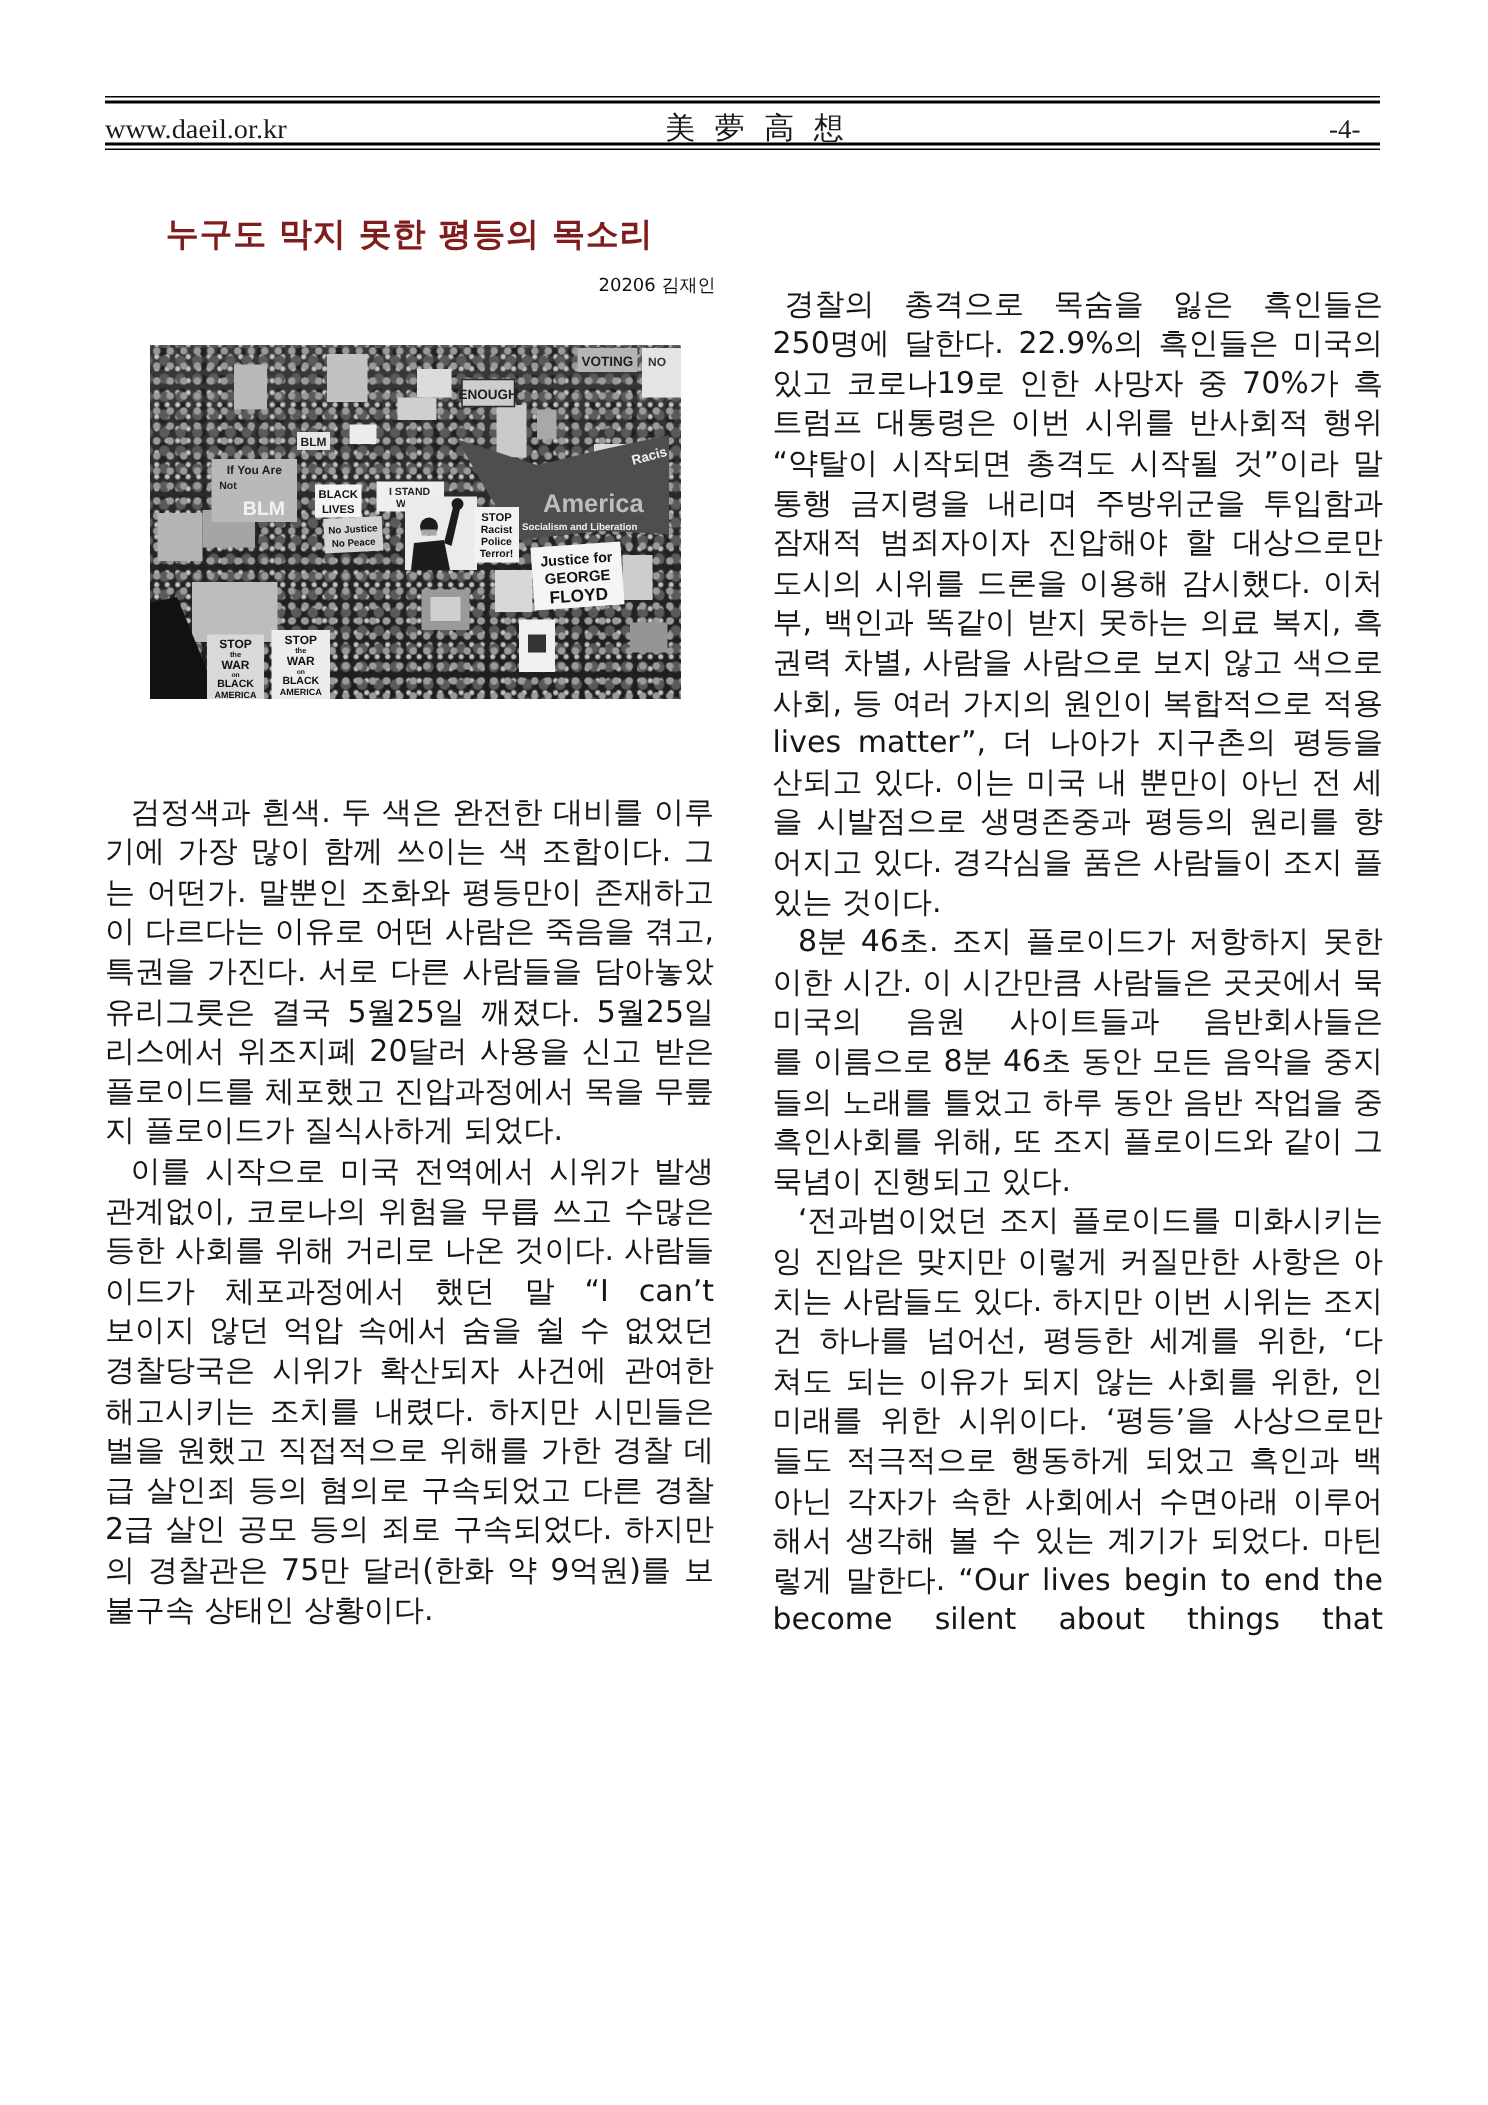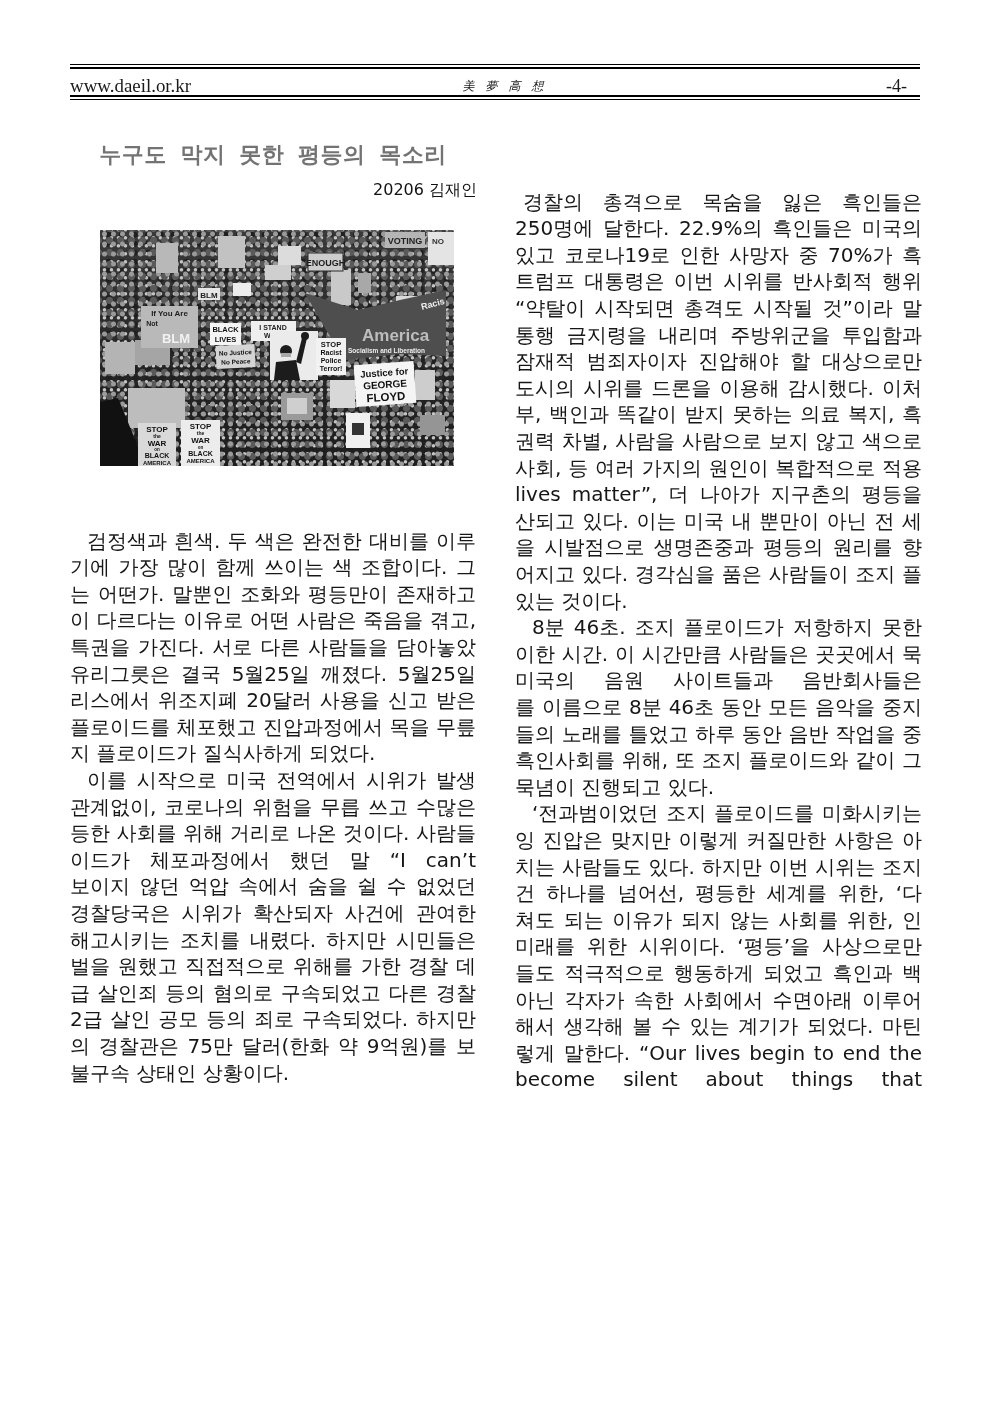--- a/index.html
+++ b/index.html
@@ -6,30 +6,30 @@
   body {
     width:992px; height:1403px; background:#ffffff; position:relative; overflow:hidden;
     font-family:"DejaVu Sans", "Liberation Sans", sans-serif; color:#151515;
   }
   .rule { position:absolute; left:70px; width:850px; background:#000; }
   .hdr {
     position:absolute; top:75px; height:22px; line-height:22px;
     font-family:"Liberation Serif", "DejaVu Serif", serif; font-size:18px; color:#1a1a1a;
   }
   .hdr.site { left:70px; width:200px; transform:scaleX(1.05); transform-origin:left center; }
-  .hdr.motto { left:420px; width:170px; text-align:center; font-size:12px; letter-spacing:4px;font-style:italic; }
+  .hdr.motto { left:420px; width:170px; text-align:center; font-size:20px; letter-spacing:4px; }
   .hdr.page { left:840px; width:67px; text-align:right; }
 
   .title {
     position:absolute; left:70px; top:142px; width:406px; height:30px; line-height:30px;
-    text-align:center; font-size:22px; font-weight:bold; color:#737373; letter-spacing:0.5px;font-family:Liberation Mono, monospace;
+    text-align:center; font-size:22px; font-weight:bold; color:#7f1d1d; letter-spacing:0.5px;
   }
   .byline {
     position:absolute; left:276px; top:180px; width:201px; height:20px; line-height:20px;
-    text-align:right; font-size:16px; color:#111;
+    text-align:right; font-size:12px; color:#111;
   }
 
   .photo {
     position:absolute; left:100px; top:230px; width:354px; height:236px; overflow:hidden;
     background:
       radial-gradient(circle at 50% 40%, #9a9a9a 0 2px, transparent 3px) 0 0 / 9px 10px,
       radial-gradient(circle at 50% 45%, #5a5a5a 0 3px, transparent 4px) 4px 5px / 11px 12px,
       radial-gradient(circle at 35% 60%, #c4c4c4 0 1.2px, transparent 2.2px) 2px 3px / 7px 8px,
       radial-gradient(circle at 60% 30%, #202020 0 2.5px, transparent 3.5px) 1px 2px / 13px 9px,
       linear-gradient(180deg, #3a3a3a 0%, #262626 55%, #1d1d1d 100%);

